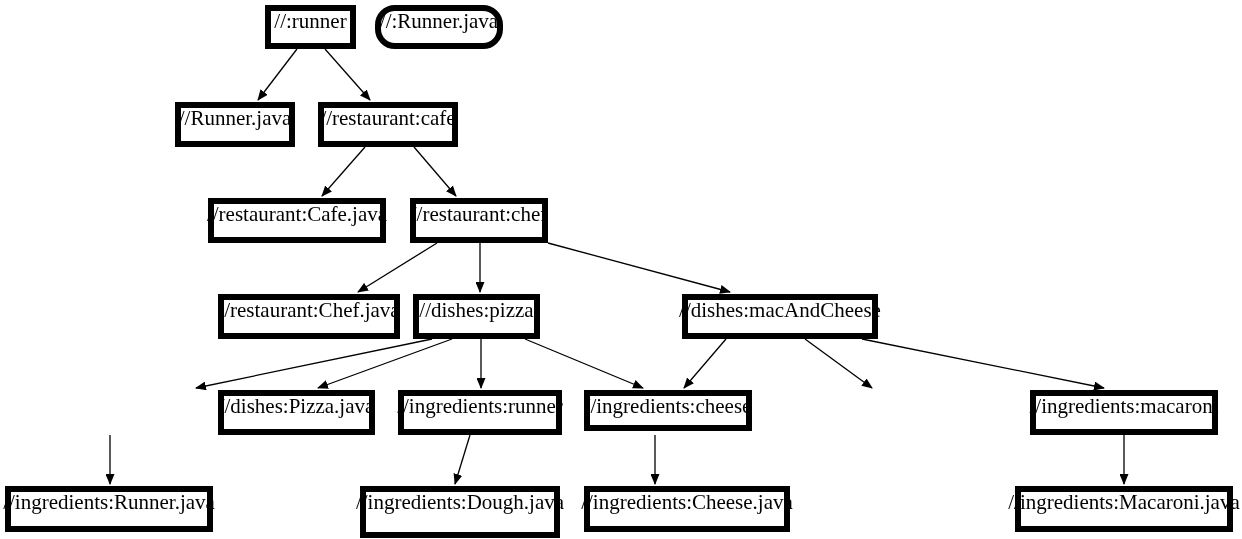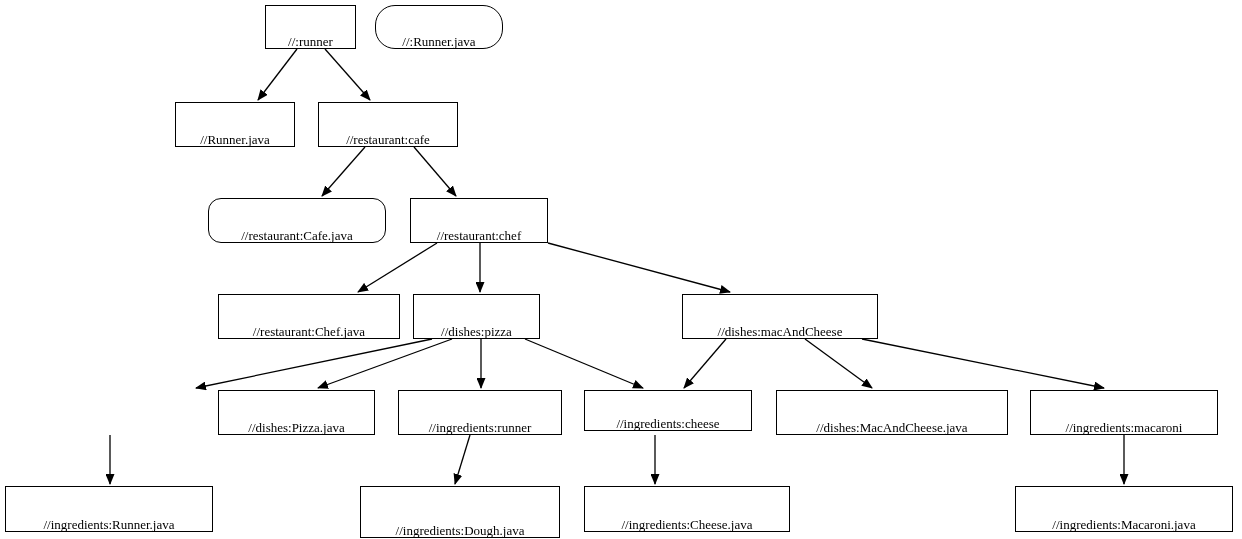--- a/index.html
+++ b/index.html
@@ -26,27 +26,27 @@
   #node-layer {
     position: absolute;
     left: 0;
     top: 0;
     width: 1242px;
     height: 539px;
   }
   .gnode {
     position: absolute;
     box-sizing: border-box;
-    border: 1px solid #d946ef;
+    border: 6px solid #d946ef;
     background: #ffffff;
     display: flex;
-    align-items: flex-end;
+    align-items: flex-start;
     justify-content: center;
     color: #000000;
-    font-size: 13px;
+    font-size: 21px;
     line-height: 1;
     white-space: nowrap;
     letter-spacing: 0px;
   }
   .gnode-label {
     display: block;
     padding: 0 6px;
   }
 </style>
 </head>
@@ -86,21 +86,21 @@
       </div>
       <div class="gnode" style="left: 375px; top: 5px; width: 128px; height: 44px; background: rgb(255, 255, 255); border-color: rgb(0, 0, 0); color: rgb(0, 0, 0); border-radius: 20px;">
         <span class="gnode-label">//:Runner.java</span>
       </div>
       <div class="gnode" style="left: 175px; top: 102px; width: 120px; height: 45px; background: rgb(255, 255, 255); border-color: rgb(0, 0, 0); color: rgb(0, 0, 0);">
         <span class="gnode-label">//Runner.java</span>
       </div>
       <div class="gnode" style="left: 318px; top: 102px; width: 140px; height: 45px; background: rgb(255, 255, 255); border-color: rgb(0, 0, 0); color: rgb(0, 0, 0);">
         <span class="gnode-label">//restaurant:cafe</span>
       </div>
-      <div class="gnode" style="left: 208px; top: 198px; width: 178px; height: 45px; background: rgb(255, 255, 255); border-color: rgb(0, 0, 0); color: rgb(0, 0, 0); border-radius: 13px;">
+      <div class="gnode" style="left: 208px; top: 198px; width: 178px; height: 45px; background: rgb(255, 255, 255); border-color: rgb(0, 0, 0); color: rgb(0, 0, 0);">
         <span class="gnode-label">//restaurant:Cafe.java</span>
       </div>
       <div class="gnode" style="left: 410px; top: 198px; width: 138px; height: 45px; background: rgb(255, 255, 255); border-color: rgb(0, 0, 0); color: rgb(0, 0, 0);">
         <span class="gnode-label">//restaurant:chef</span>
       </div>
       <div class="gnode" style="left: 218px; top: 294px; width: 182px; height: 45px; background: rgb(255, 255, 255); border-color: rgb(0, 0, 0); color: rgb(0, 0, 0);">
         <span class="gnode-label">//restaurant:Chef.java</span>
       </div>
       <div class="gnode" style="left: 413px; top: 294px; width: 127px; height: 45px; background: rgb(255, 255, 255); border-color: rgb(0, 0, 0); color: rgb(0, 0, 0);">
         <span class="gnode-label">//dishes:pizza</span>
@@ -110,23 +110,20 @@
       </div>
       <div class="gnode" style="left: 218px; top: 390px; width: 157px; height: 45px; background: rgb(255, 255, 255); border-color: rgb(0, 0, 0); color: rgb(0, 0, 0);">
         <span class="gnode-label">//dishes:Pizza.java</span>
       </div>
       <div class="gnode" style="left: 398px; top: 390px; width: 164px; height: 45px; background: rgb(255, 255, 255); border-color: rgb(0, 0, 0); color: rgb(0, 0, 0);">
         <span class="gnode-label">//ingredients:runner</span>
       </div>
       <div class="gnode" style="left: 584px; top: 390px; width: 168px; height: 41px; background: rgb(255, 255, 255); border-color: rgb(0, 0, 0); color: rgb(0, 0, 0);">
         <span class="gnode-label">//ingredients:cheese</span>
       </div>
-      <div class="gnode" style="left: 776px; top: 390px; width: 232px; height: 45px; background: rgb(255, 255, 255); border-color: rgb(0, 0, 0); color: rgb(0, 0, 0);">
-        <span class="gnode-label">//dishes:MacAndCheese.java</span>
-      </div>
       <div class="gnode" style="left: 1030px; top: 390px; width: 188px; height: 45px; background: rgb(255, 255, 255); border-color: rgb(0, 0, 0); color: rgb(0, 0, 0);">
         <span class="gnode-label">//ingredients:macaroni</span>
       </div>
       <div class="gnode" style="left: 5px; top: 486px; width: 208px; height: 46px; background: rgb(255, 255, 255); border-color: rgb(0, 0, 0); color: rgb(0, 0, 0);">
         <span class="gnode-label">//ingredients:Runner.java</span>
       </div>
       <div class="gnode" style="left: 360px; top: 486px; width: 200px; height: 52px; background: rgb(255, 255, 255); border-color: rgb(0, 0, 0); color: rgb(0, 0, 0);">
         <span class="gnode-label">//ingredients:Dough.java</span>
       </div>
       <div class="gnode" style="left: 584px; top: 486px; width: 206px; height: 46px; background: rgb(255, 255, 255); border-color: rgb(0, 0, 0); color: rgb(0, 0, 0);">

